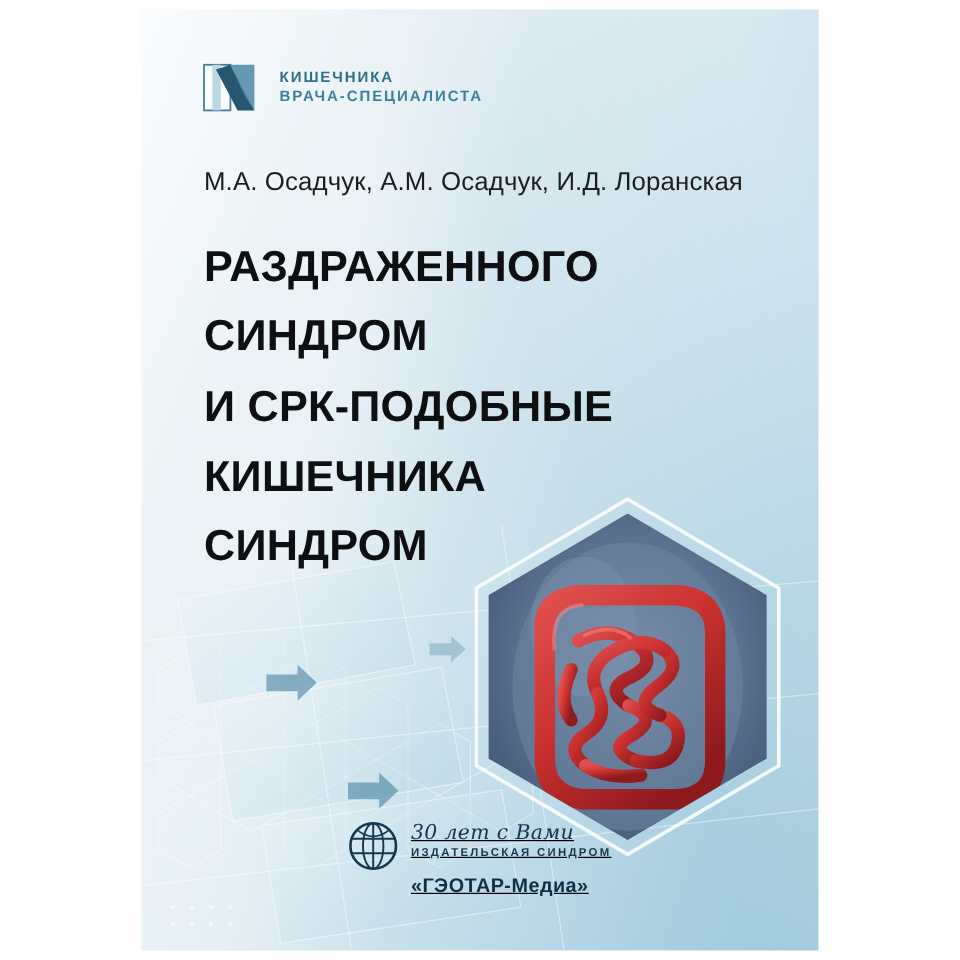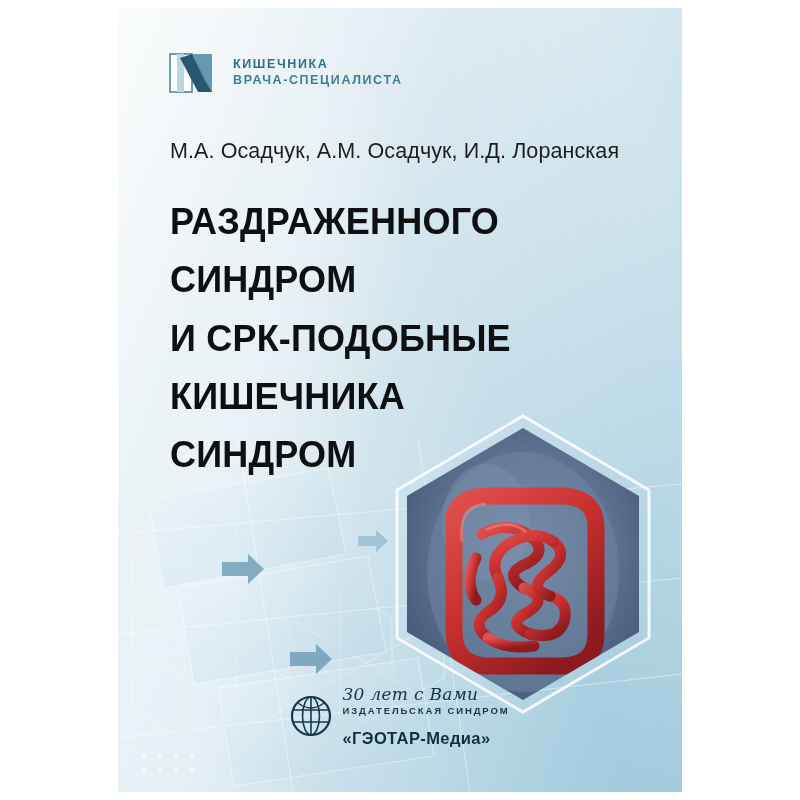--- a/index.html
+++ b/index.html
@@ -114,22 +114,23 @@
   .title div { white-space: nowrap; }
 
   
   .publisher {
     position: absolute;
     left: 0;
     right: 0;
     bottom: 44px;
     display: flex;
     justify-content: center;
-    align-items: center;
+    align-items: flex-start;
     gap: 10px;
+    text-decoration: underline;
   }
   .pub-globe {
     width: 42px;
     height: 42px;
     flex: none;
   }
   .pub-lines {
     text-align: left;
     color: #16384e;
   }

